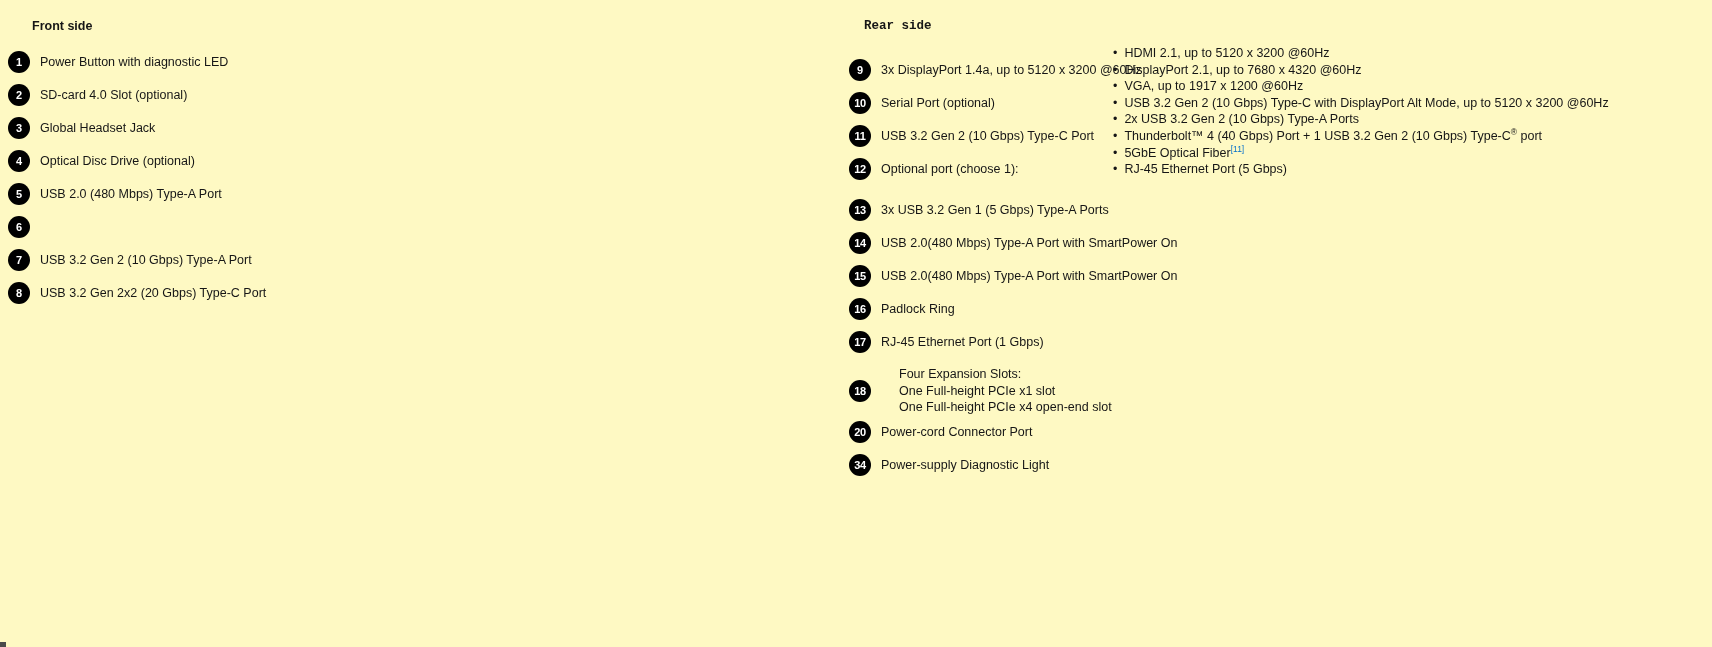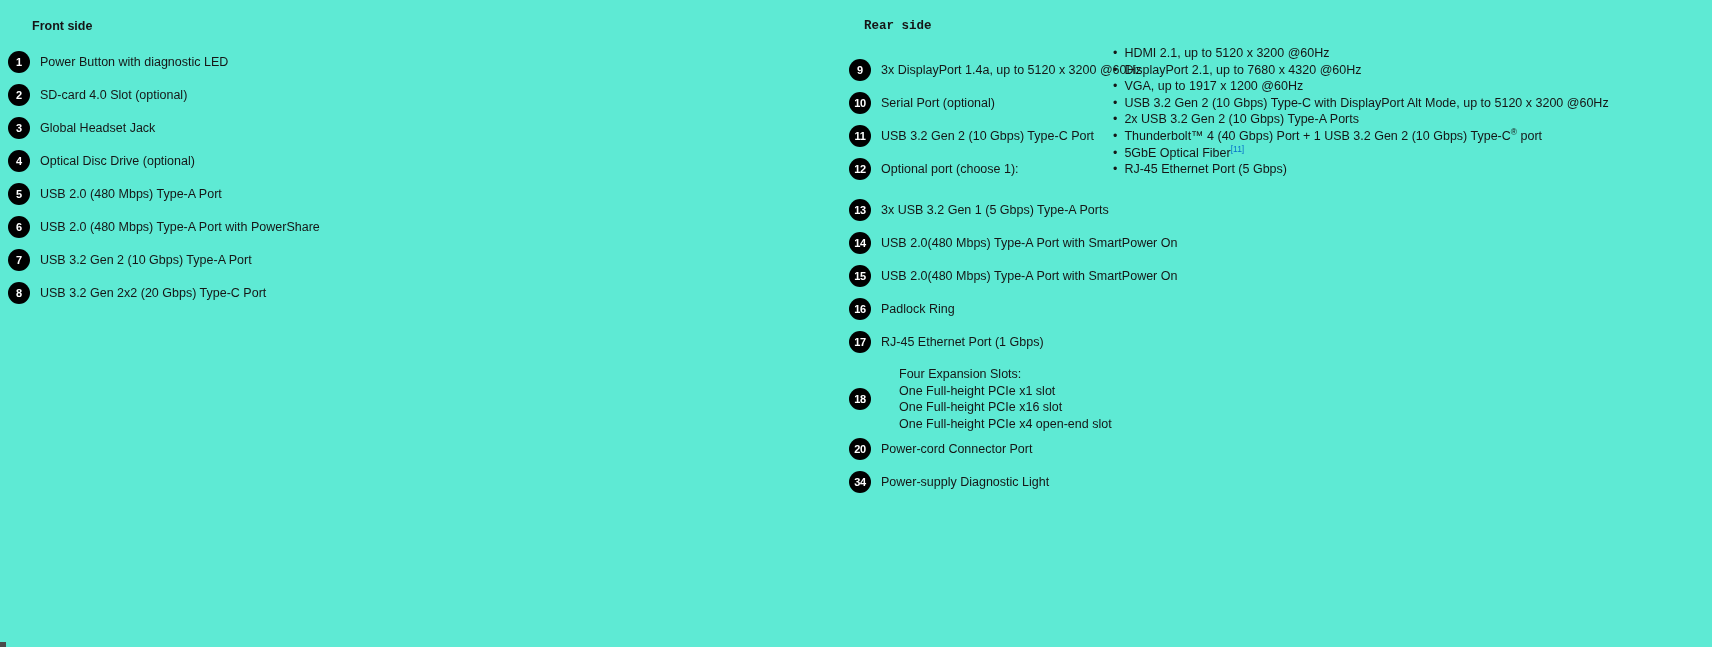--- a/index.html
+++ b/index.html
@@ -4,21 +4,21 @@
 <style>
   html, body { margin: 0; padding: 0; }
   body {
     font-family: "Liberation Sans", sans-serif;
     background: #ffffff;
   }
   .page {
     position: relative;
     width: 1712px;
     height: 647px;
-    background: #5eead4;
+    background: #fef9c3;
     overflow: hidden;
     color: #161616;
   }
   .section-heading {
     position: absolute;
     font-size: 12.5px;
     font-weight: 700;
     color: #161616;
     line-height: 15px;
     white-space: nowrap;
@@ -130,21 +130,20 @@
     <div class="row">
       <span class="badge">4</span>
       <span class="label">Optical Disc Drive (optional)</span>
     </div>
     <div class="row">
       <span class="badge">5</span>
       <span class="label">USB 2.0 (480 Mbps) Type-A Port</span>
     </div>
     <div class="row">
       <span class="badge">6</span>
-      <span class="label">USB 2.0 (480 Mbps) Type-A Port with PowerShare</span>
     </div>
     <div class="row">
       <span class="badge">7</span>
       <span class="label">USB 3.2 Gen 2 (10 Gbps) Type-A Port</span>
     </div>
     <div class="row">
       <span class="badge">8</span>
       <span class="label">USB 3.2 Gen 2x2 (20 Gbps) Type-C Port</span>
     </div>
   </div>
@@ -184,21 +183,20 @@
     </div>
     <div class="row">
       <span class="badge">17</span>
       <span class="label">RJ-45 Ethernet Port (1 Gbps)</span>
     </div>
     <div class="row row-multi gap-top">
       <span class="badge">18</span>
       <div class="multiline">
         <div>Four Expansion Slots:</div>
         <div>One Full-height PCIe x1 slot</div>
-        <div>One Full-height PCIe x16 slot</div>
         <div>One Full-height PCIe x4 open-end slot</div>
       </div>
     </div>
     <div class="row">
       <span class="badge">20</span>
       <span class="label">Power-cord Connector Port</span>
     </div>
     <div class="row">
       <span class="badge">34</span>
       <span class="label">Power-supply Diagnostic Light</span>

